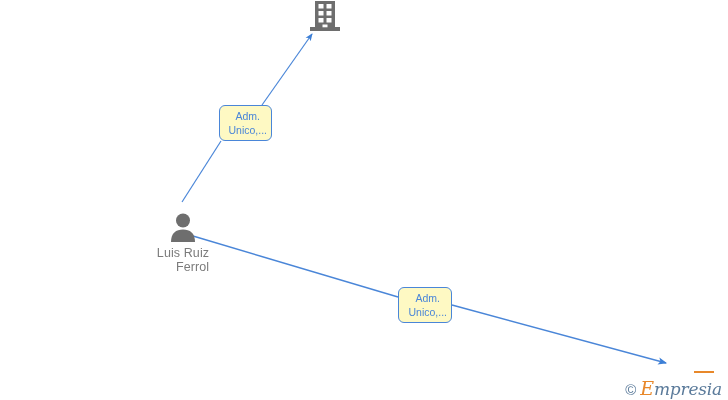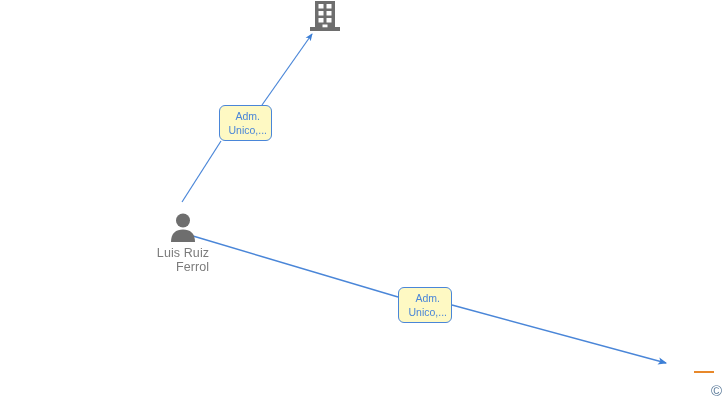--- a/index.html
+++ b/index.html
@@ -178,15 +178,16 @@
   </div>
 
   <div class="edge-label" id="edge-label-2">
     <span>Adm.
 Unico,...</span>
   </div>
 
   <div id="watermark-rule"></div>
   <div id="watermark">
     <span class="wm-copy">©</span>
+    <span class="wm-name"><span class="wm-initial">E</span><span>mpresia</span></span>
   </div>
 
 </div>
 
 </body></html>

